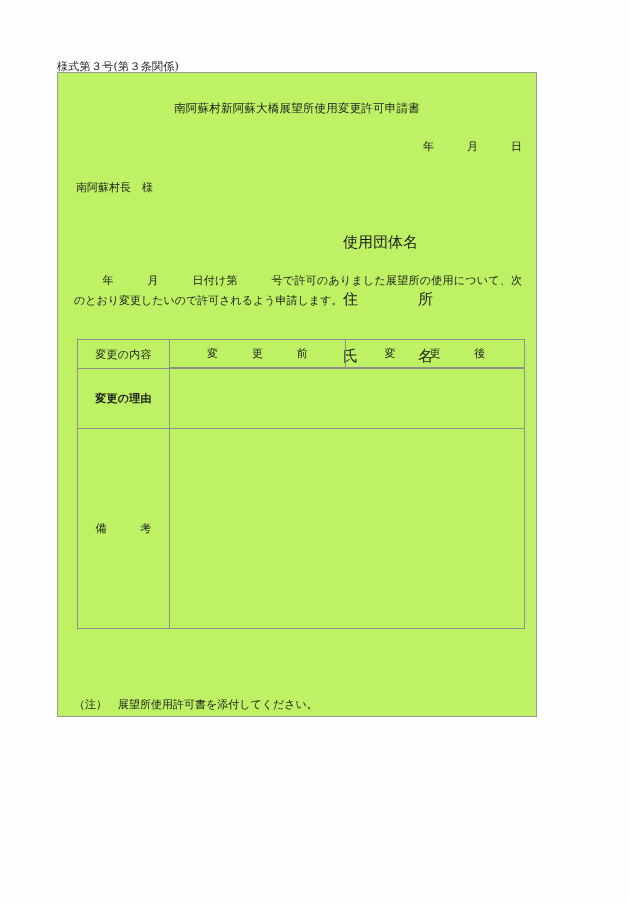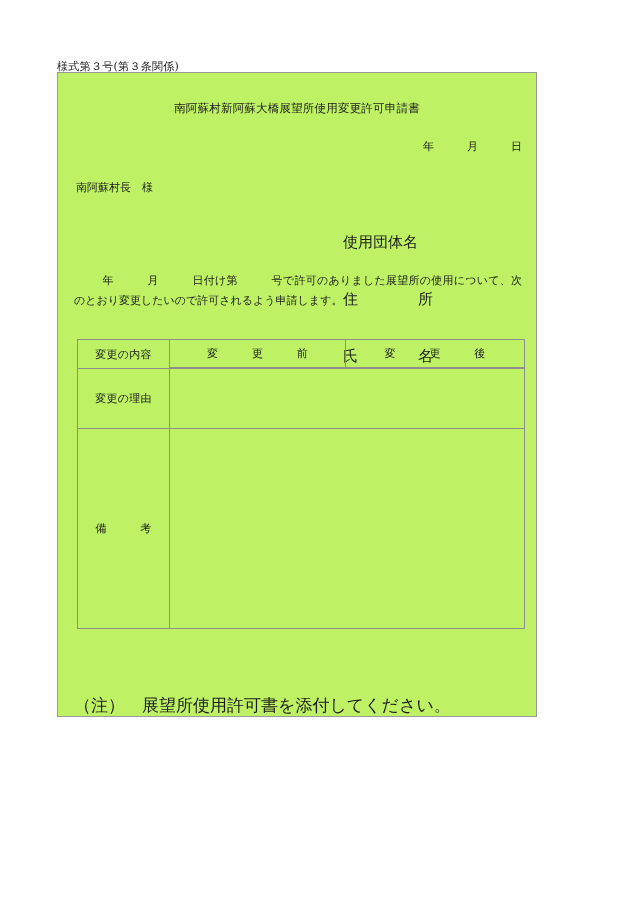--- a/index.html
+++ b/index.html
@@ -125,29 +125,29 @@
 
   .th-cell {
     height: 27px;
     white-space: pre;
     letter-spacing: 0.2px;
   }
   .label-cell {
     white-space: pre;
     letter-spacing: 0.2px;
   }
-  .row-reason   td { height: 59px; }
+  .row-reason   td { height: 59px; font-weight: bold; }
   .row-remarks  td { height: 199px; }
   .blank-cell { }
 
   .note {
     position: absolute;
     left: 16px;
     top: 624px;
-    font-size: 17px;
+    font-size: 11px;
     line-height: 16px;
     white-space: pre;
   }
 </style>
 </head>
 <body>
 
 <div class="page">
 
   <div class="form-number">様式第３号(第３条関係)</div>

